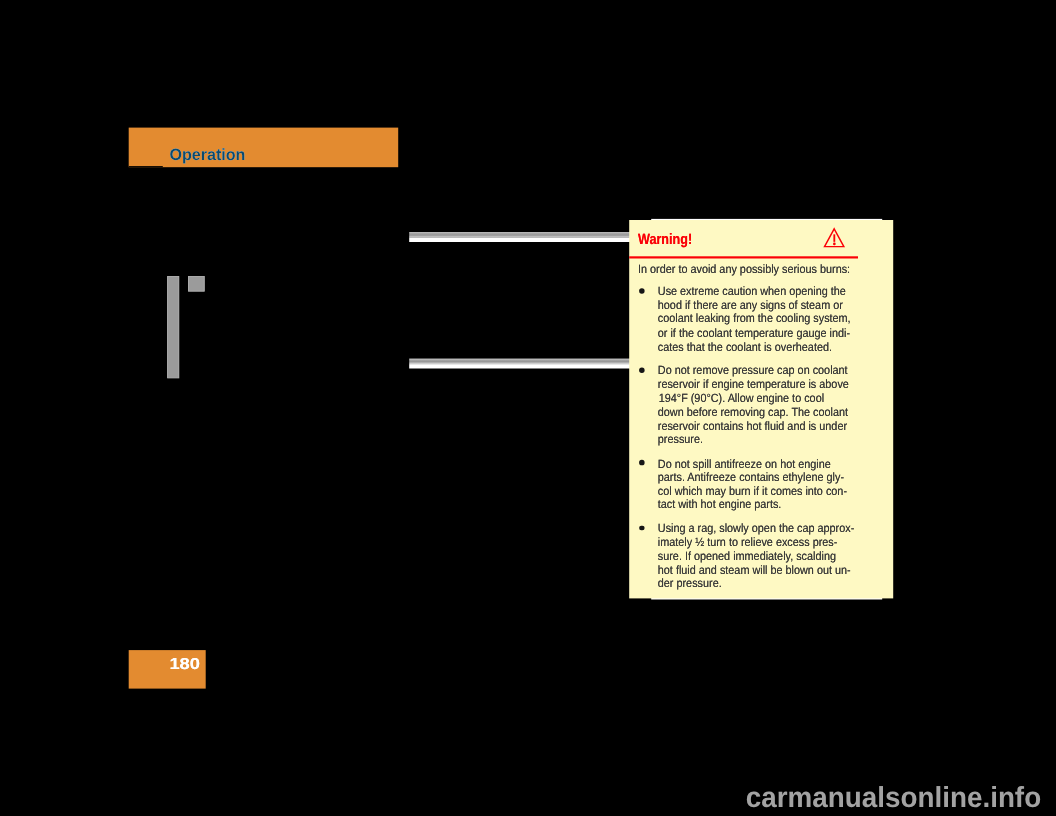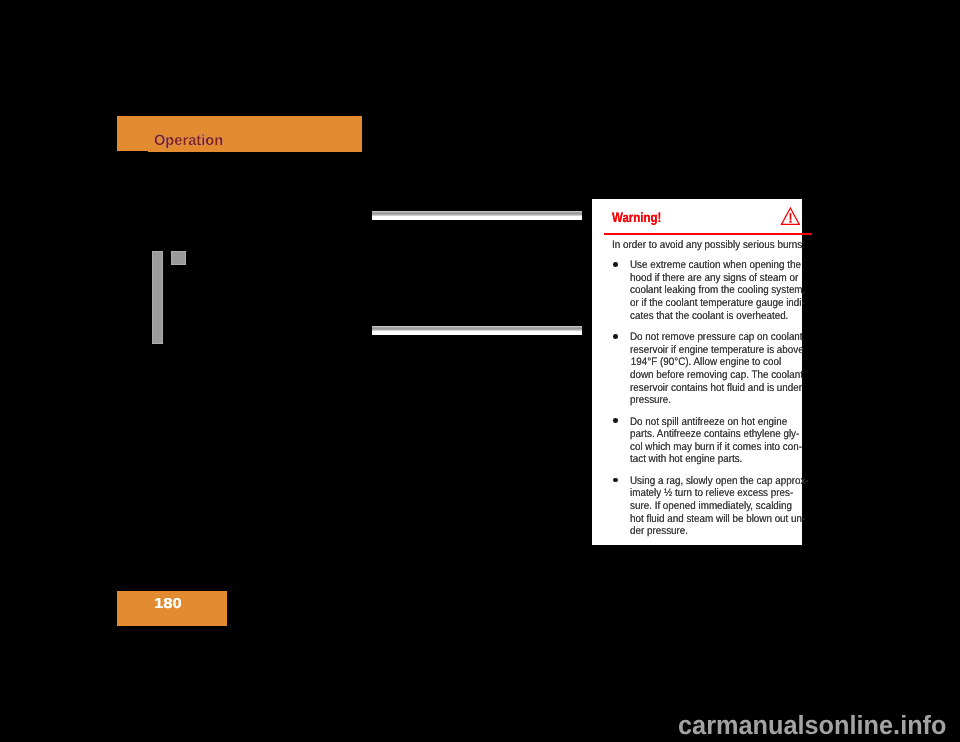--- a/index.html
+++ b/index.html
@@ -3,44 +3,44 @@
 <meta charset="utf-8">
 <title>Operation 180</title>
 <style>
   html,body{margin:0;padding:0;background:#000;width:960px;height:742px;overflow:hidden;}
   body{font-family:"Liberation Sans",sans-serif;-webkit-font-smoothing:antialiased;text-rendering:geometricPrecision;}
   .page, .page *{-webkit-font-smoothing:antialiased;}
   .page{position:absolute;left:0;top:0;width:960px;height:742px;background:#000;overflow:hidden;}
 
   
   .section-header{position:absolute;left:116.9px;top:115.8px;width:245px;height:35.8px;background:#e38b30;}
-  .section-header .label{position:absolute;left:37.6px;top:14.9px;font-size:14.9px;font-weight:bold;color:#7f1d1d;text-shadow:0 0 0.5px rgba(255,255,255,0.95);
+  .section-header .label{position:absolute;left:37.6px;top:14.9px;font-size:14.9px;font-weight:bold;color:#0c4a6e;text-shadow:0 0 0.5px rgba(255,255,255,0.95);
       transform:scaleX(0.982) translateZ(0);transform-origin:left top;white-space:nowrap;line-height:20px;}
   .header-notch{position:absolute;left:116.9px;top:150.9px;width:31px;height:1px;background:#000;}
 
   
-  .page-num{position:absolute;left:116.9px;top:591px;width:69.8px;height:35px;background:#e38b30;padding-left:40px;}
+  .page-num{position:absolute;left:116.9px;top:591px;width:69.8px;height:35px;background:#e38b30;}
   .page-num .num{position:absolute;left:37.3px;top:2.5px;font-size:14.4px;font-weight:bold;color:#ffffff;text-shadow:0 0 0.5px rgba(255,255,255,0.95);
       transform:scaleX(1.16) translateZ(0);transform-origin:left top;white-space:nowrap;line-height:20px;}
 
   
   .gr1{position:absolute;left:151.9px;top:250.8px;width:11.1px;height:93.1px;background:#9b9b9b;box-shadow:inset 0 0 0 0.7px #b4b4b4;}
   .gr2{position:absolute;left:170.9px;top:250.8px;width:15.1px;height:14px;background:#9b9b9b;box-shadow:inset 0 0 0 0.7px #b4b4b4;}
 
   
   .rule{position:absolute;left:371.9px;width:210.1px;height:9px;}
   .rule .rtop{position:absolute;left:0;top:0;width:100%;height:5px;
       background:linear-gradient(to bottom,#d9d9d9 0%,#a6a6a6 25%,#979797 55%,#c9c9c9 88%,#f2f2f2 100%);}
   .rule .rbot{position:absolute;left:0;top:5px;width:100%;height:4px;background:#ffffff;}
   .rule-1{top:211.1px;}
   .rule-2{top:325.6px;}
 
   
   .warn-outer{position:absolute;left:591.8px;top:198.8px;width:210.3px;height:346.3px;background:#ffffff;}
-  .warnbox{position:absolute;left:604px;top:199.9px;width:186px;height:344.1px;background:#ffffff;}
+  .warnbox{position:absolute;left:572px;top:199.9px;width:240px;height:344.1px;background:#fef9c3;}
   .warn-title{position:absolute;left:7.9px;top:8.1px;font-size:13.7px;font-weight:bold;color:#fb0007;text-shadow:0 0 0.5px rgba(251,0,7,0.9);
       transform:scaleX(0.838) translateZ(0);transform-origin:left top;white-space:nowrap;line-height:20px;}
   .warn-icon{position:absolute;left:174.7px;top:4.2px;width:23px;height:21px;}
   .warn-sep{position:absolute;left:0;top:32.7px;width:208.1px;height:2.1px;background:#fb0007;}
   .warn-intro{position:absolute;left:7.7px;top:39.5px;font-size:10.9px;color:#3a3a3a;line-height:12.6px;text-shadow:0 0 0.35px rgba(45,45,45,0.85);
       transform:scaleX(0.905) translateZ(0);transform-origin:left top;white-space:nowrap;}
   .wlist{position:absolute;left:0;top:59.4px;width:208.1px;}
   .wli{position:relative;margin-bottom:8.9px;}
   .wli .bul{position:absolute;left:9.3px;top:2.8px;width:4.7px;height:4.7px;border-radius:50%;background:#161616;font-size:0;line-height:0;overflow:hidden;}
   .wli .lines{margin-left:26.1px;font-size:10.9px;color:#3a3a3a;line-height:12.6px;text-shadow:0 0 0.35px rgba(45,45,45,0.85);

